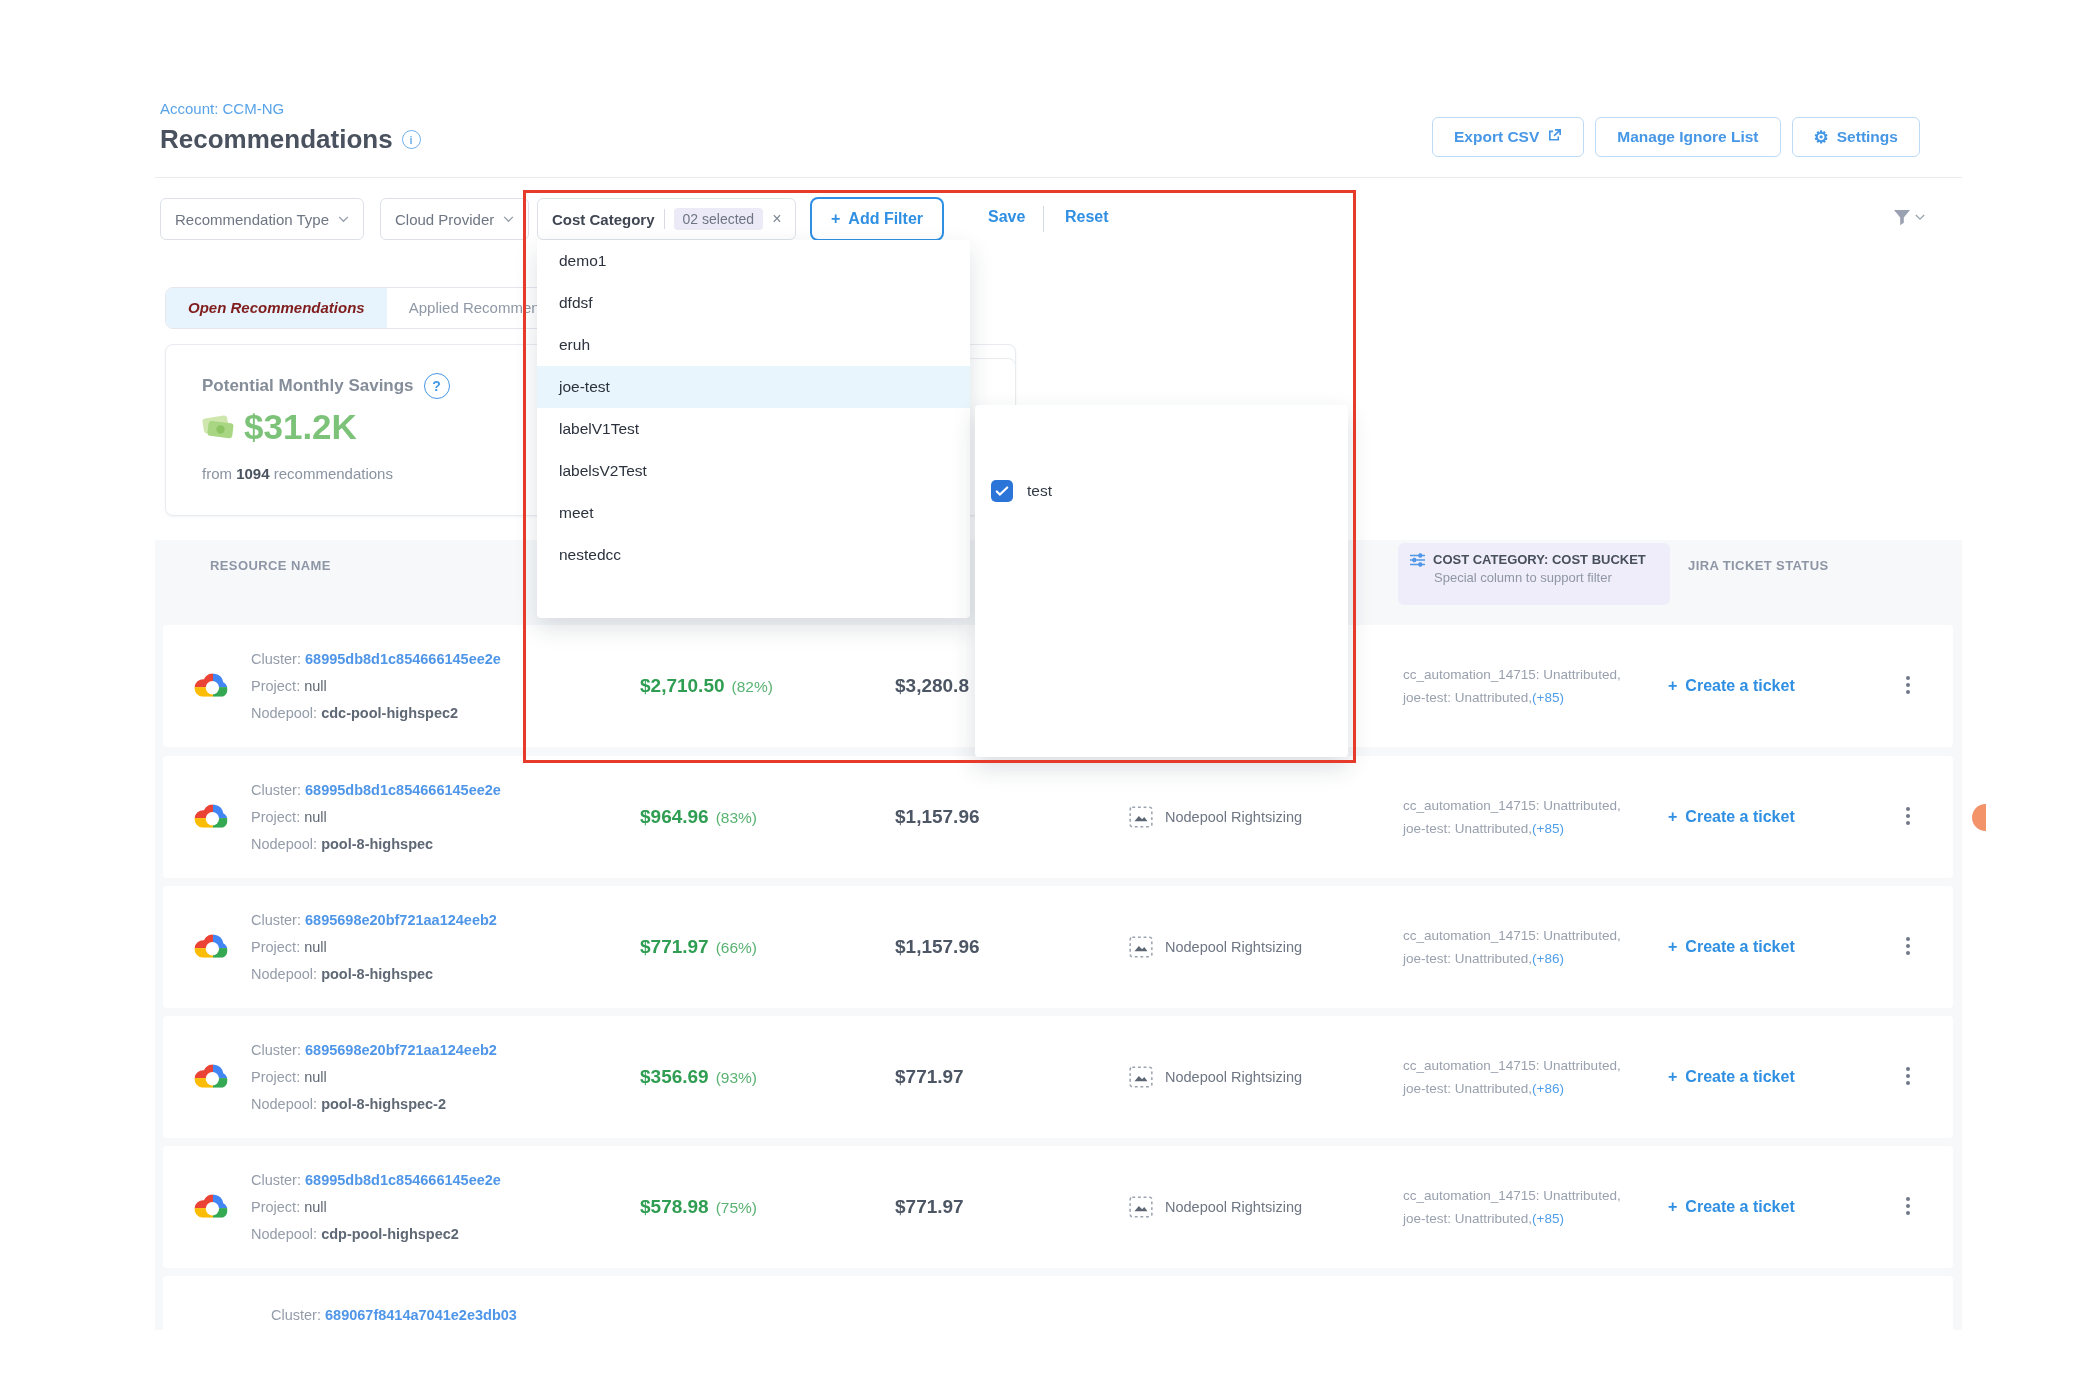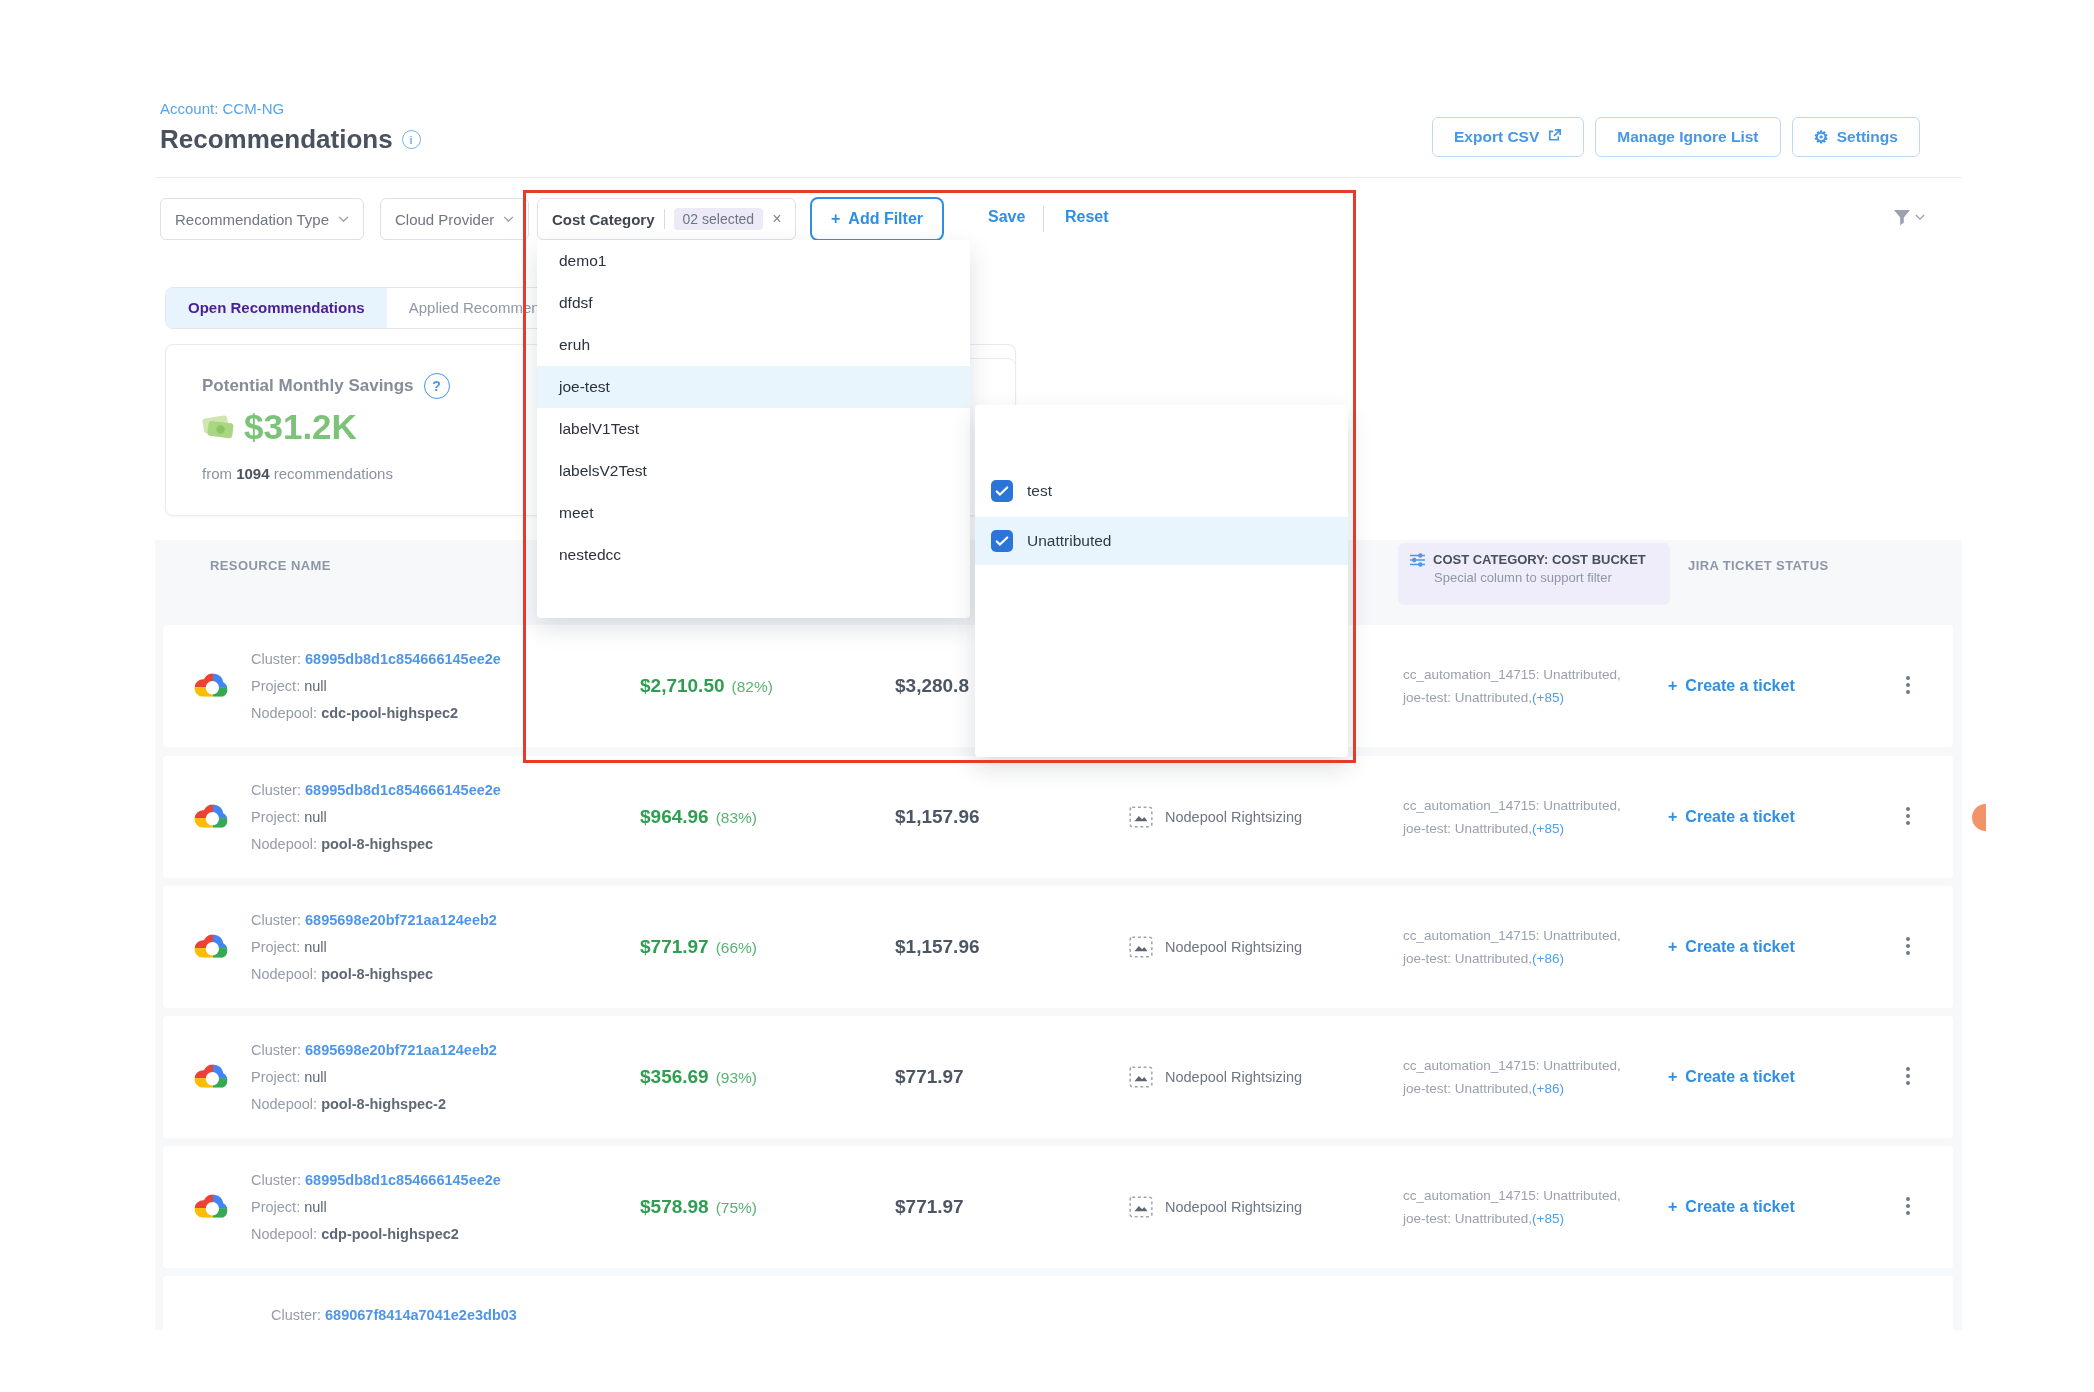--- a/index.html
+++ b/index.html
@@ -27,21 +27,21 @@
   .chip-x{color:#7d8694;font-size:16px;font-weight:normal;}
   .btn-addfilter{left:810px;top:197px;height:44px;padding:0 19px;background:#fff;border:2px solid #2f8fe2;border-radius:8px;
                  color:#2f8fe2;font-weight:bold;font-size:16px;display:flex;align-items:center;gap:8px;box-sizing:border-box;}
   .link-blue{top:208px;color:#2f8fe2;font-weight:bold;font-size:16px;}
   .save-sep{left:1043px;top:206px;width:1px;height:26px;background:#d5dae1;}
   .funnel-wrap{left:1893px;top:209px;display:flex;align-items:center;gap:4px;color:#9aa1b0;}
 
   
   .tabgroup{left:165px;top:287px;display:inline-flex;border:1px solid #e3e7ec;border-radius:8px;background:#fff;overflow:hidden;}
   .tab{height:40px;line-height:40px;padding:0 22px;font-size:15px;white-space:nowrap;}
-  .tab.active{background:#e8f4fd;color:#4c1d95;font-weight:bold;}
+  .tab.active{background:#e8f4fd;color:#7f1d1d;font-weight:bold;font-style:italic;}
   .tab.idle{color:#8f98a6;}
 
   
   .card{left:165px;top:344px;width:849px;height:170px;background:#fff;border:1px solid #e8ebef;border-radius:8px;
         box-shadow:0 1px 3px rgba(20,30,50,.05);}
   .card-stub{left:700px;top:358px;width:314px;height:156px;background:#fff;border:1px solid #e9ecef;border-radius:8px;z-index:2;}
   .sv-title{left:36px;top:28px;font-size:17px;font-weight:bold;color:#848d99;display:flex;align-items:center;gap:10px;}
   .q-dot{width:24px;height:24px;border:1.6px solid #4697e6;border-radius:50%;color:#4697e6;font-size:14px;font-weight:bold;
          display:flex;align-items:center;justify-content:center;}
   .sv-amount{left:34px;top:62px;display:flex;align-items:center;gap:8px;font-size:35px;font-weight:bold;color:#7cc379;}
@@ -423,26 +423,18 @@
 
   <div class="abs dd-sub">
     <div class="opt" style="top:62px;">
       <span class="cbx">
         <svg width="14" height="12" viewBox="0 0 16 13" fill="none" stroke="#fff" stroke-width="2.4" stroke-linecap="round">
             <path d="M2 7l3.6 3.6L14 2.4"></path>
           </svg>
       </span>
       <span>test</span>
     </div>
-    <div class="opt hl" style="top:112px;">
-      <span class="cbx">
-        <svg width="14" height="12" viewBox="0 0 16 13" fill="none" stroke="#fff" stroke-width="2.4" stroke-linecap="round">
-            <path d="M2 7l3.6 3.6L14 2.4"></path>
-          </svg>
-      </span>
-      <span>Unattributed</span>
-    </div>
   </div>
 
   <div class="abs red-rect"></div>
   <div class="abs orange-blob"></div>
 
 </div>
 
 </body></html>

